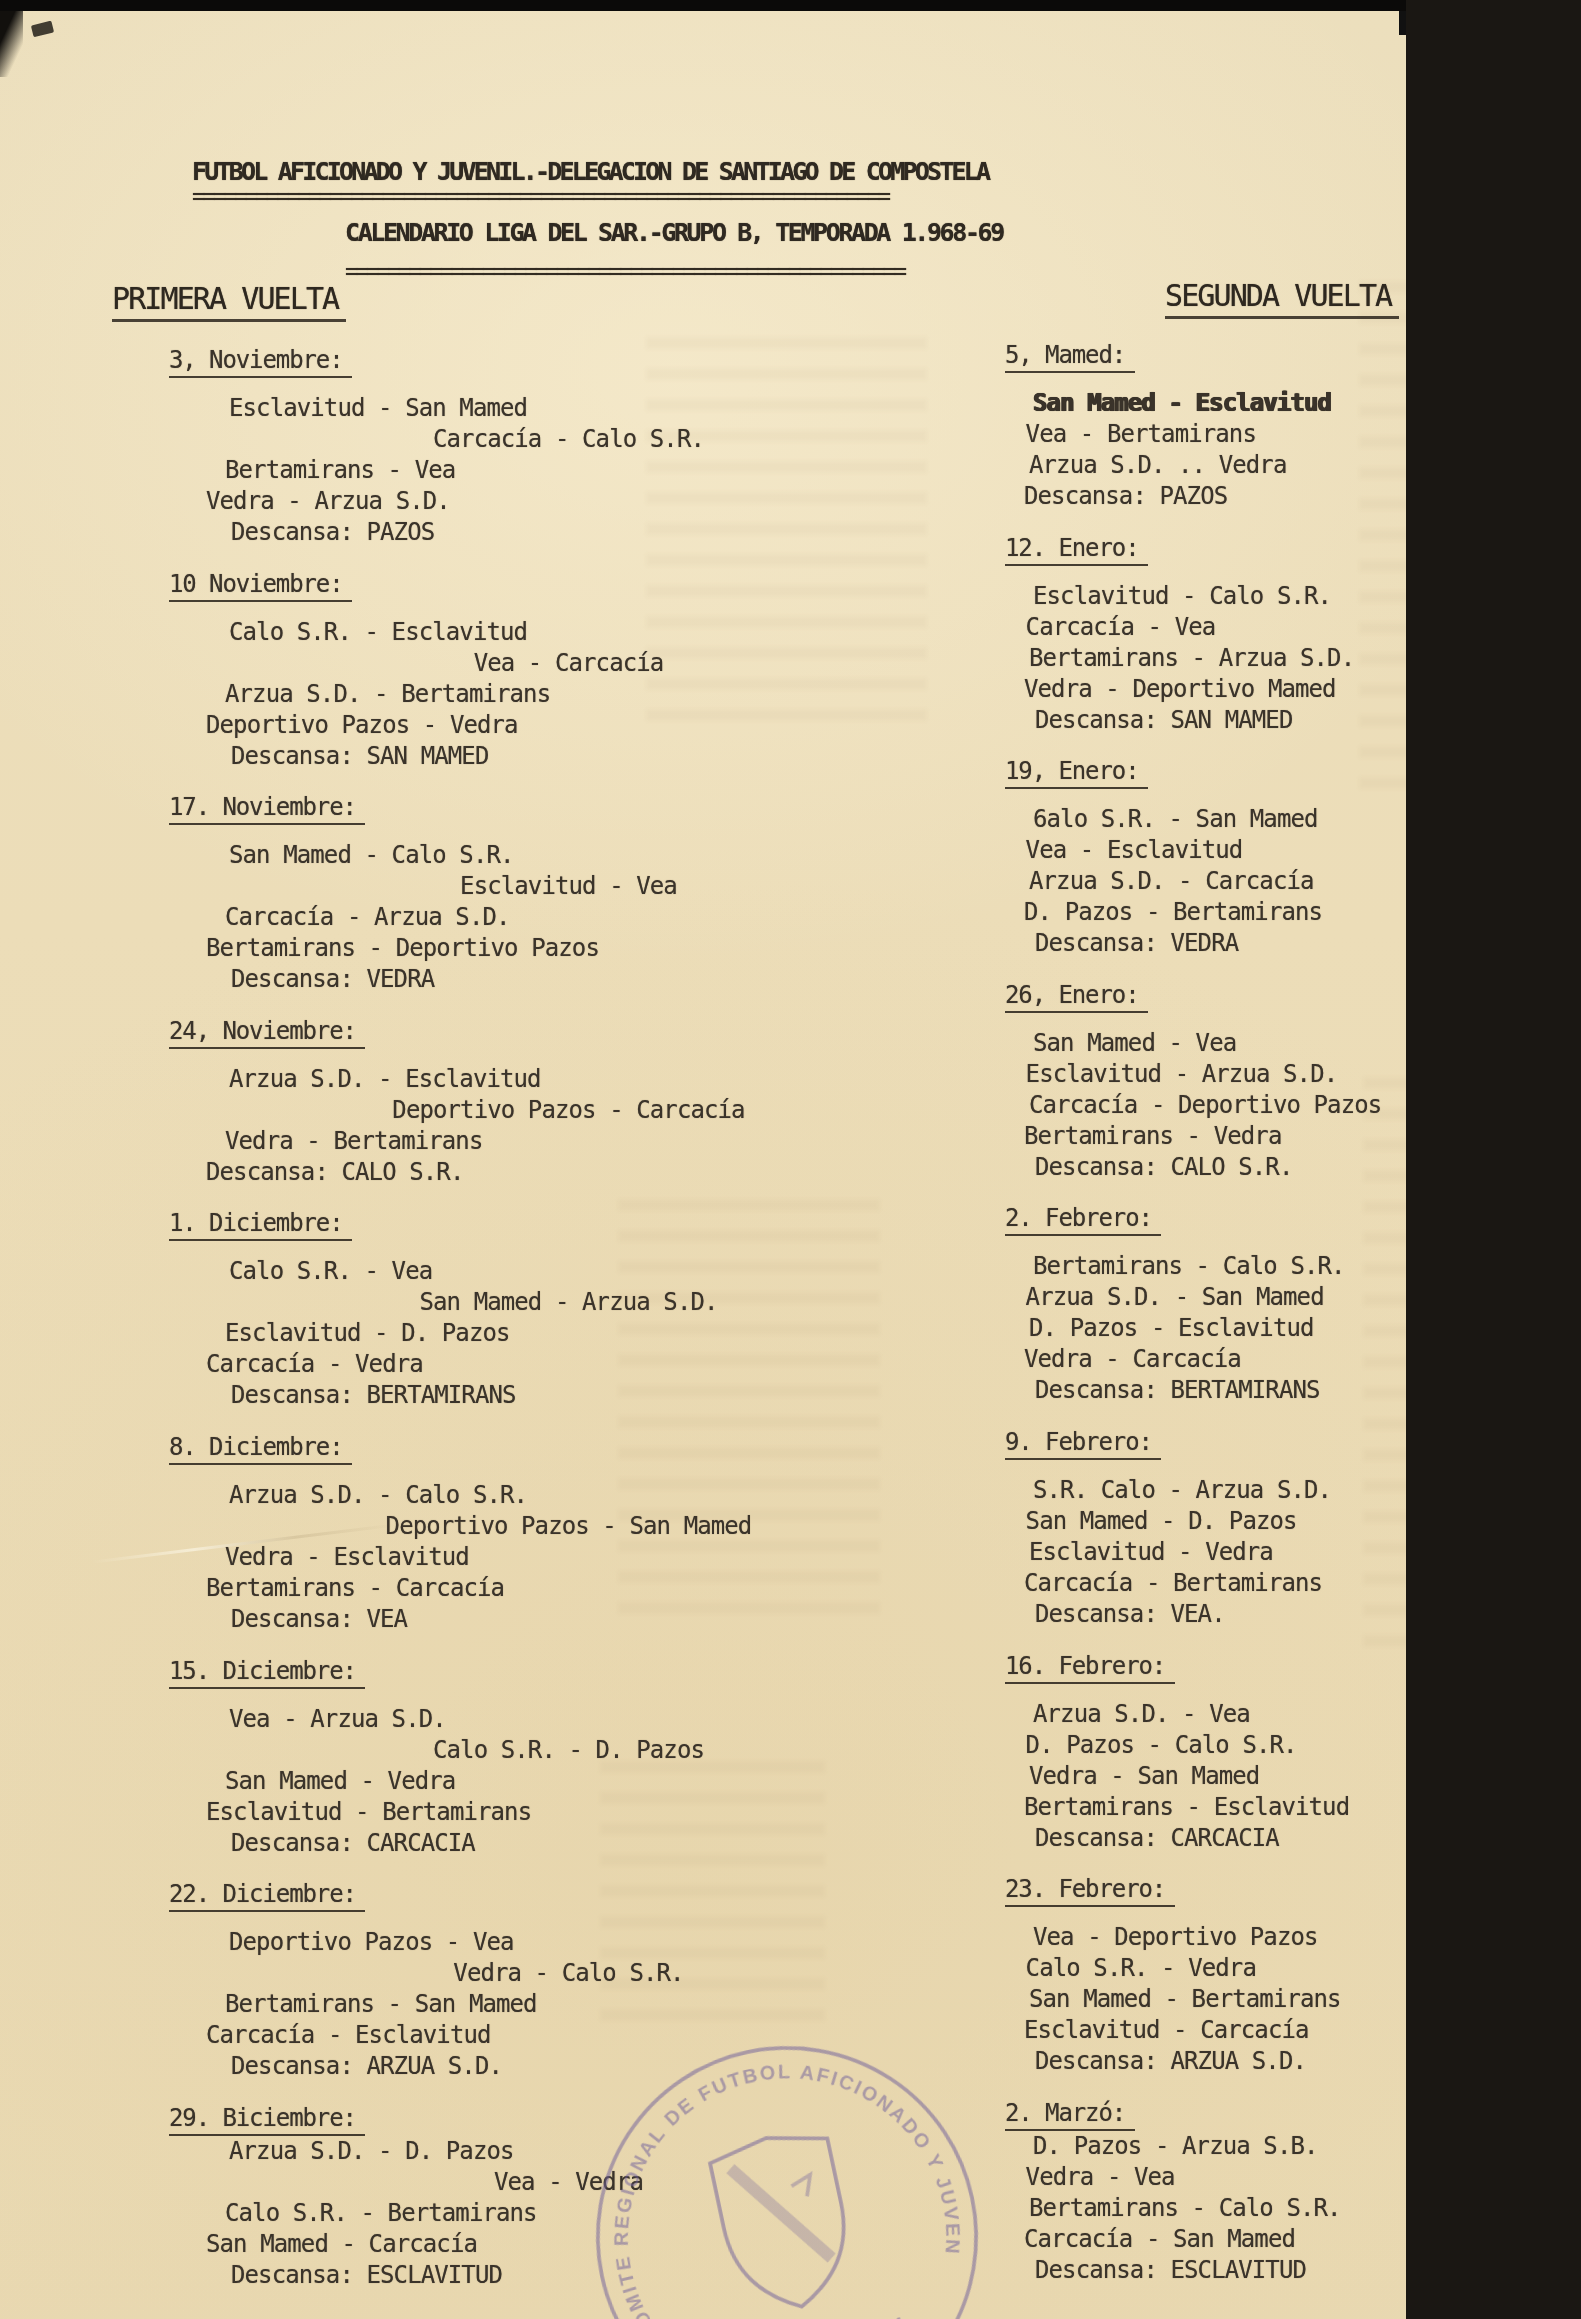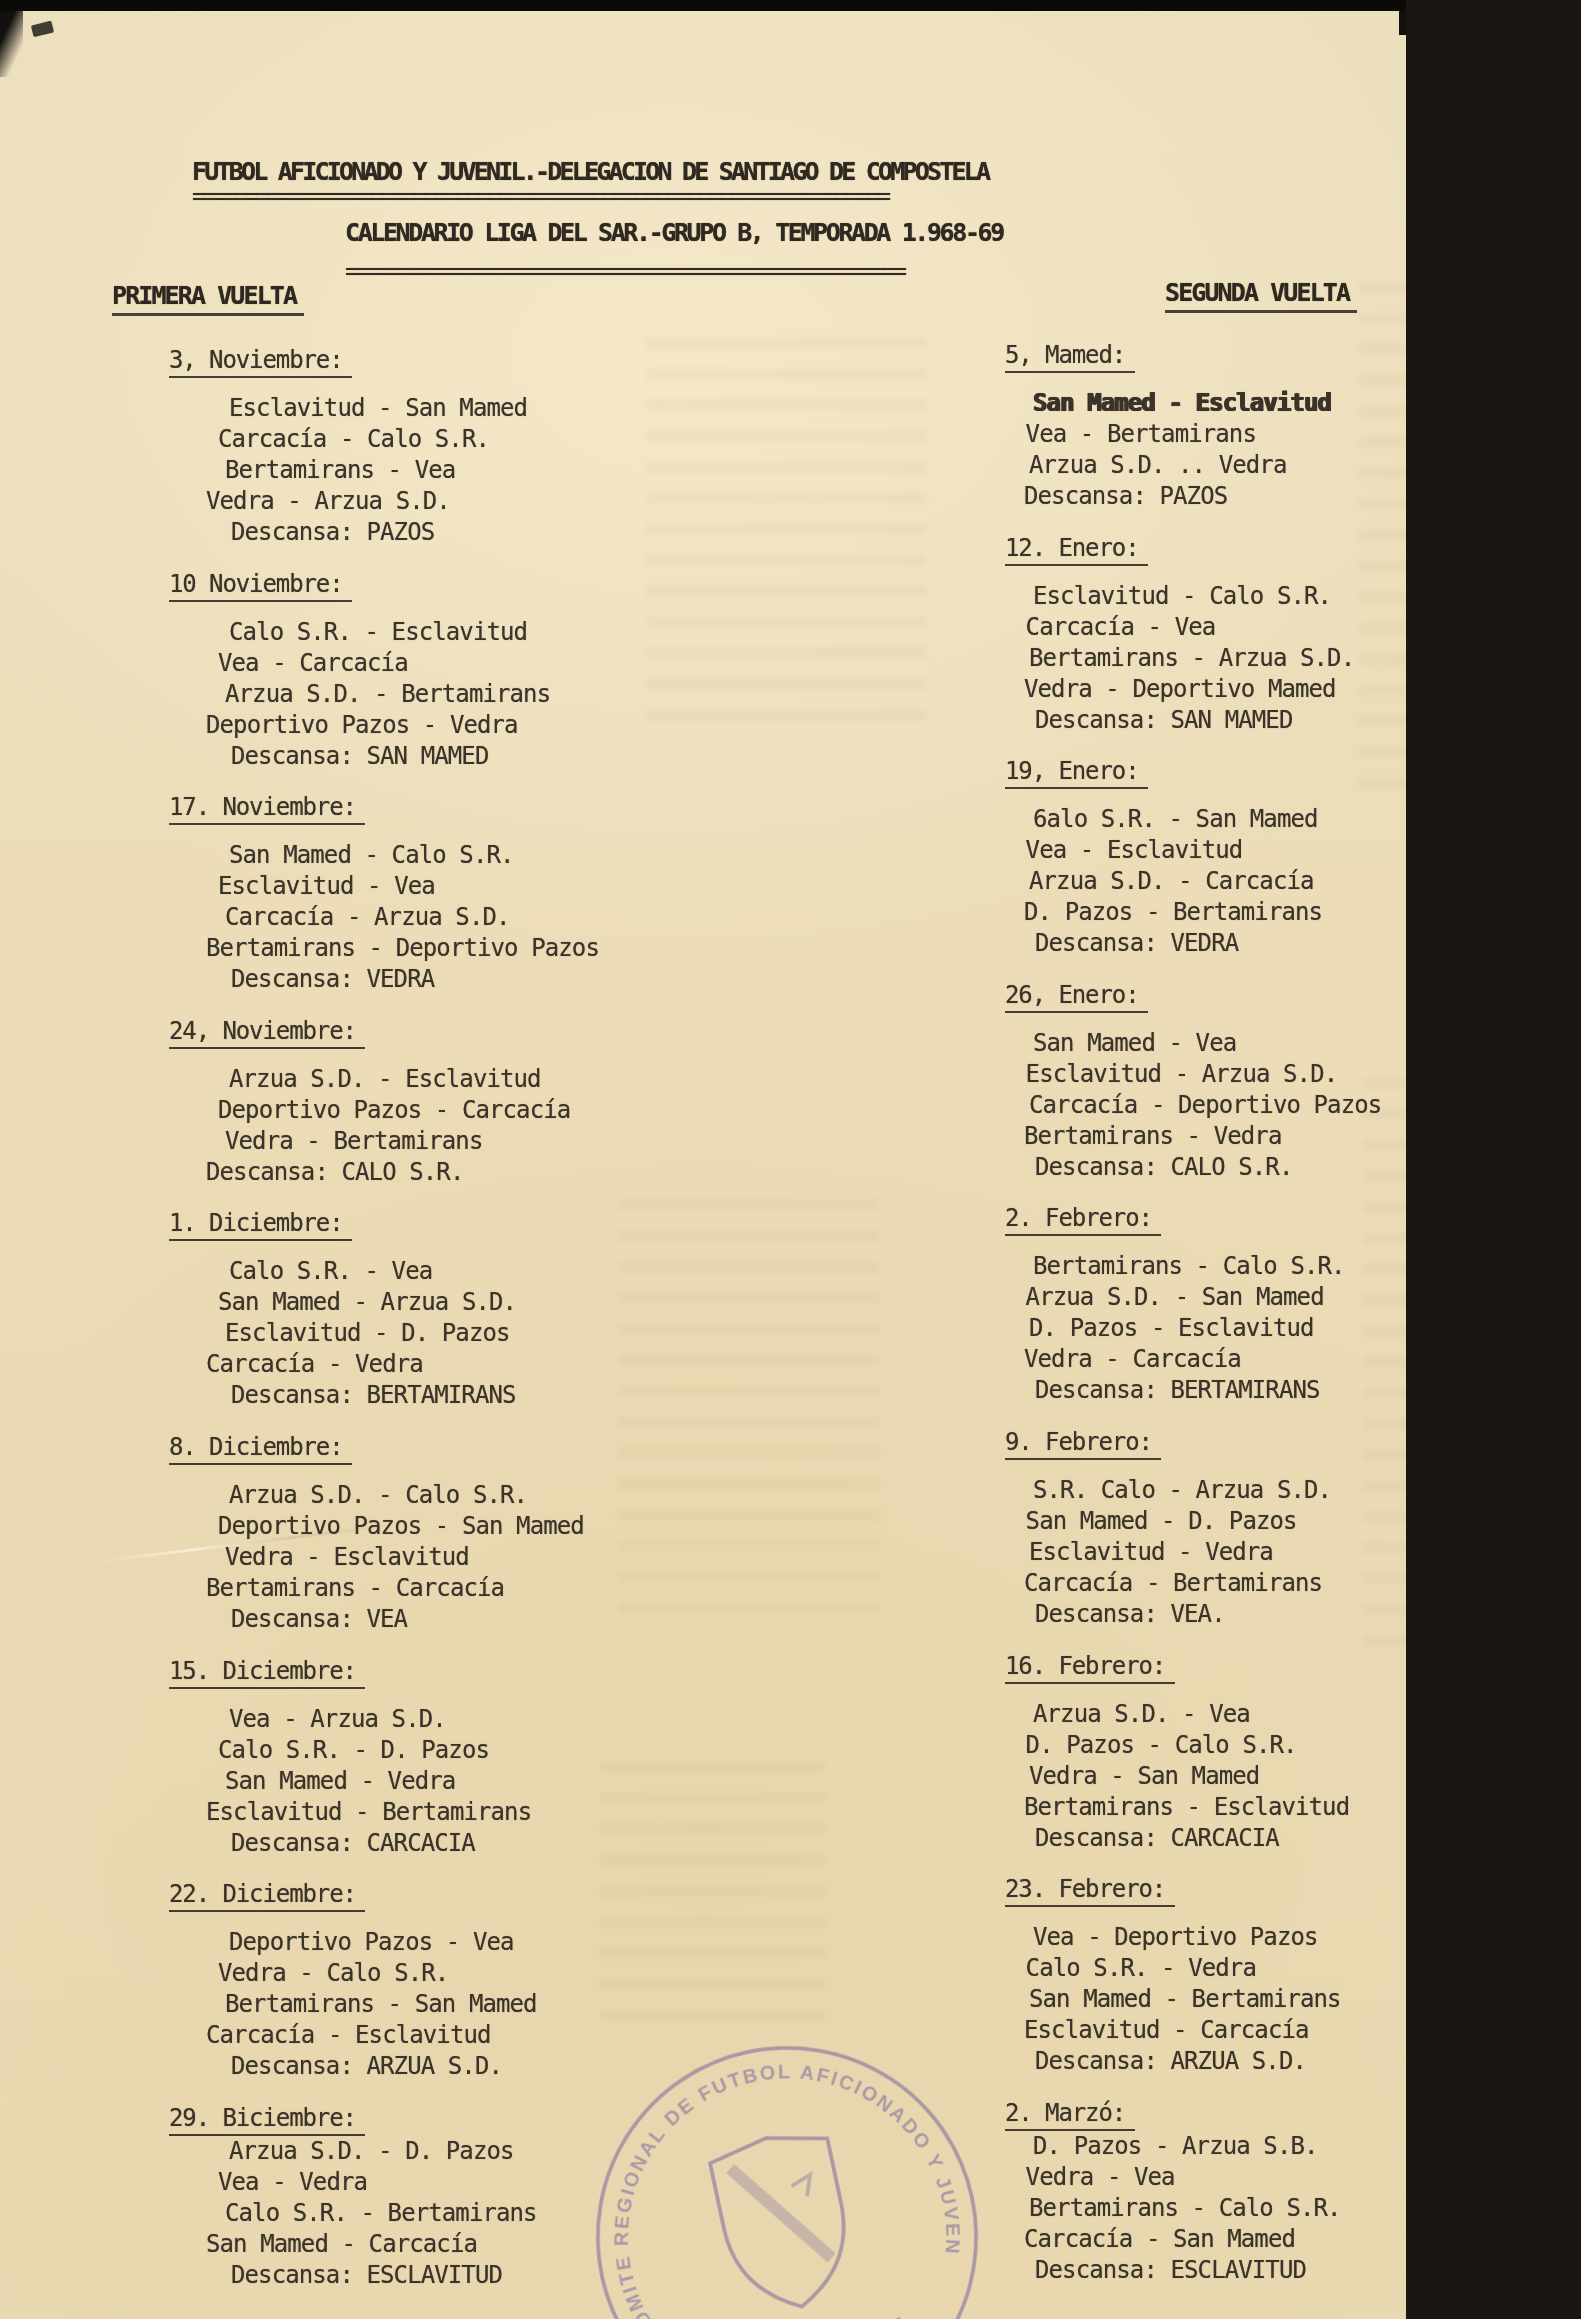--- a/index.html
+++ b/index.html
@@ -27,39 +27,39 @@
   .tw{white-space:pre;letter-spacing:-0.9px;font-size:24px;line-height:31px;
       text-shadow:0 0 0.9px rgba(52,44,34,.55);}
   .title{position:absolute;left:192px;top:156px;font-size:25px;font-weight:bold;letter-spacing:-2.8px;
       color:#2f2921;text-shadow:0 0 0.9px rgba(40,32,22,.8);}
   .rule{position:absolute;font-size:22.5px;line-height:20.6px;letter-spacing:-3px;color:#332c22;
       text-shadow:0 0 0.9px rgba(40,32,22,.7);white-space:pre;}
   .title-rule{left:192px;top:186px;}
   .subtitle{position:absolute;left:345px;top:217px;font-size:25px;font-weight:bold;letter-spacing:-2.4px;
       color:#2f2921;text-shadow:0 0 0.9px rgba(40,32,22,.8);}
   .subtitle-rule{left:345px;top:261px;}
-  .col-heading{position:absolute;font-size:25px;font-weight:bold;letter-spacing:-1.9px;color:#2e2820;
+  .col-heading{position:absolute;font-size:30px;font-weight:normal;letter-spacing:-1.9px;color:#2e2820;
       border-bottom:3.7px solid rgba(44,37,28,.85);padding:0 7.5px 2.8px 0;
       text-shadow:0 0 0.9px rgba(40,32,22,.75);}
   .heading-left{left:112px;top:281px;}
   .heading-right{left:1165px;top:278px;}
   .column{position:absolute;}
   .col-left{left:169px;top:345px;width:750px;}
   .col-right{left:1005px;top:340px;width:562px;}
   .section{margin-bottom:20.6px;}
   .section .date{display:inline-block;font-size:24px;letter-spacing:-1.1px;line-height:31px;
       border-bottom:2.8px solid rgba(46,39,30,.88);padding:0 9.4px 0 0;margin-bottom:15px;
       white-space:pre;text-shadow:0 0 0.9px rgba(52,44,34,.6);}
   .section.tight .date{margin-bottom:0;}
   .line{white-space:pre;font-size:24px;letter-spacing:-0.9px;line-height:31px;
       text-shadow:0 0 0.9px rgba(52,44,34,.55);}
   .col-left .line{margin-left:54px;}
   .col-right .line{margin-left:24px;}
   .col-left .line:nth-child(2){margin-left:60px;}
-  .col-left .line:nth-child(3){margin-left:49px;}
+  .col-left .line:nth-child(3){margin-left:49px;text-align:center;}
   .col-left .line:nth-child(4){margin-left:56px;}
   .col-left .line:nth-child(5){margin-left:37px;}
   .col-left .line:nth-child(6){margin-left:62px;}
   .col-right .line:nth-child(2){margin-left:28px;}
   .col-right .line:nth-child(3){margin-left:20.6px;}
   .col-right .line:nth-child(4){margin-left:24px;}
   .col-right .line:nth-child(5){margin-left:19px;}
   .col-right .line:nth-child(6){margin-left:30px;}
   .overstruck{font-weight:bold;text-shadow:0.8px 0 0 currentColor,-0.8px 0 0 currentColor,0 0 0.9px rgba(52,44,34,.6);}
   

